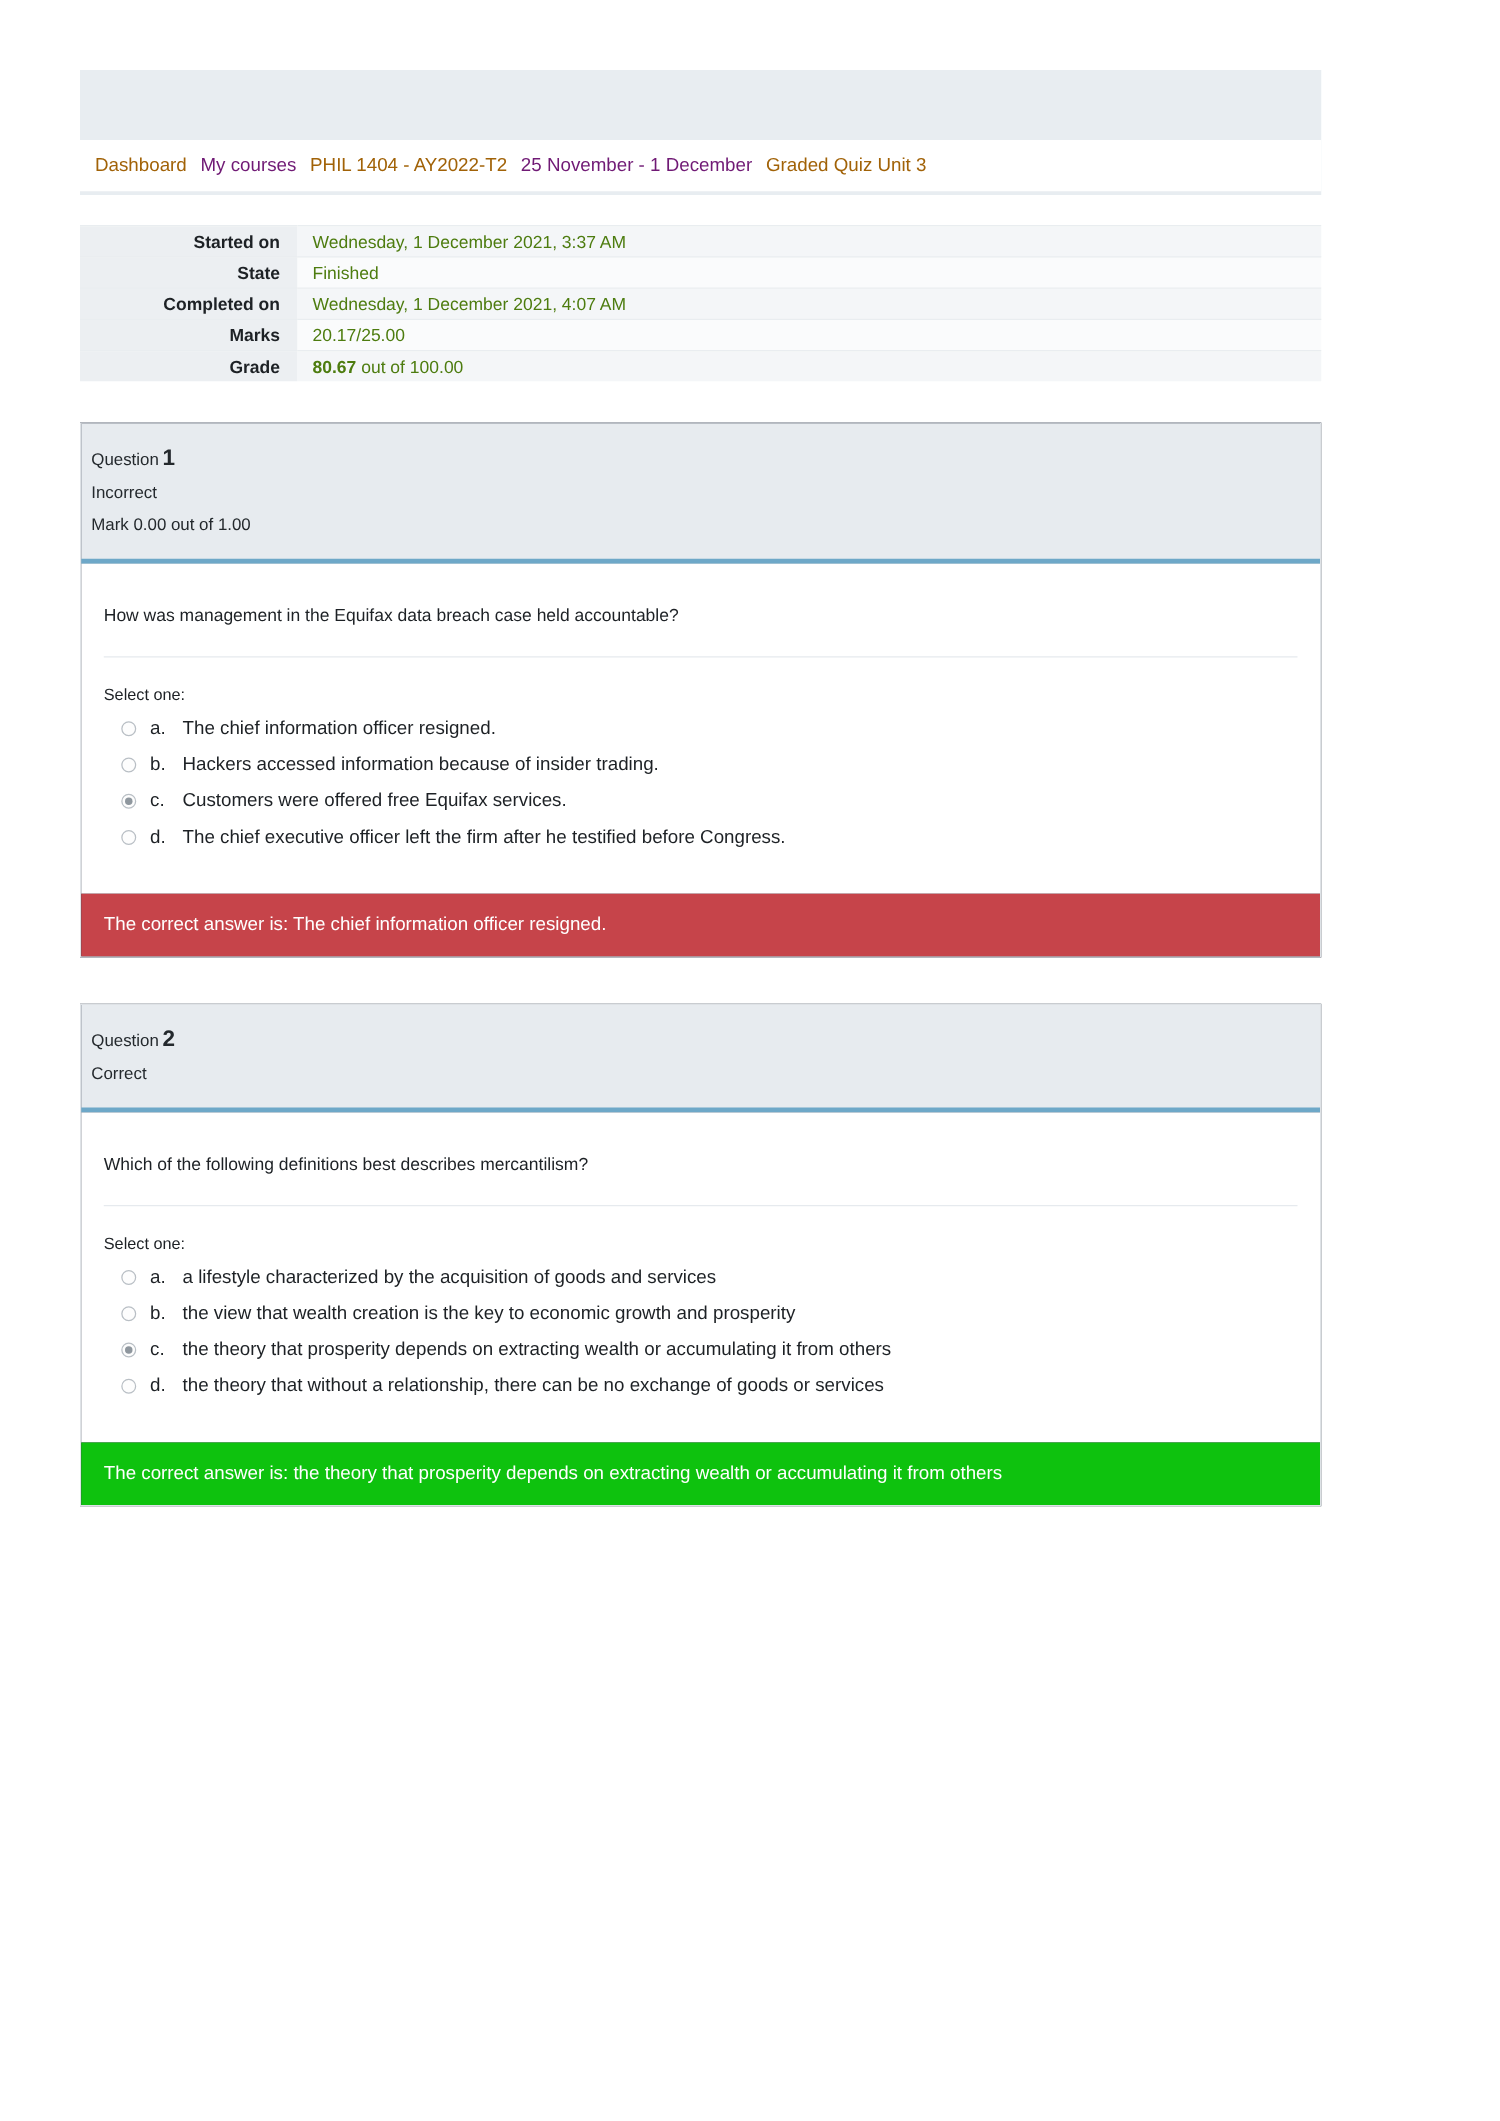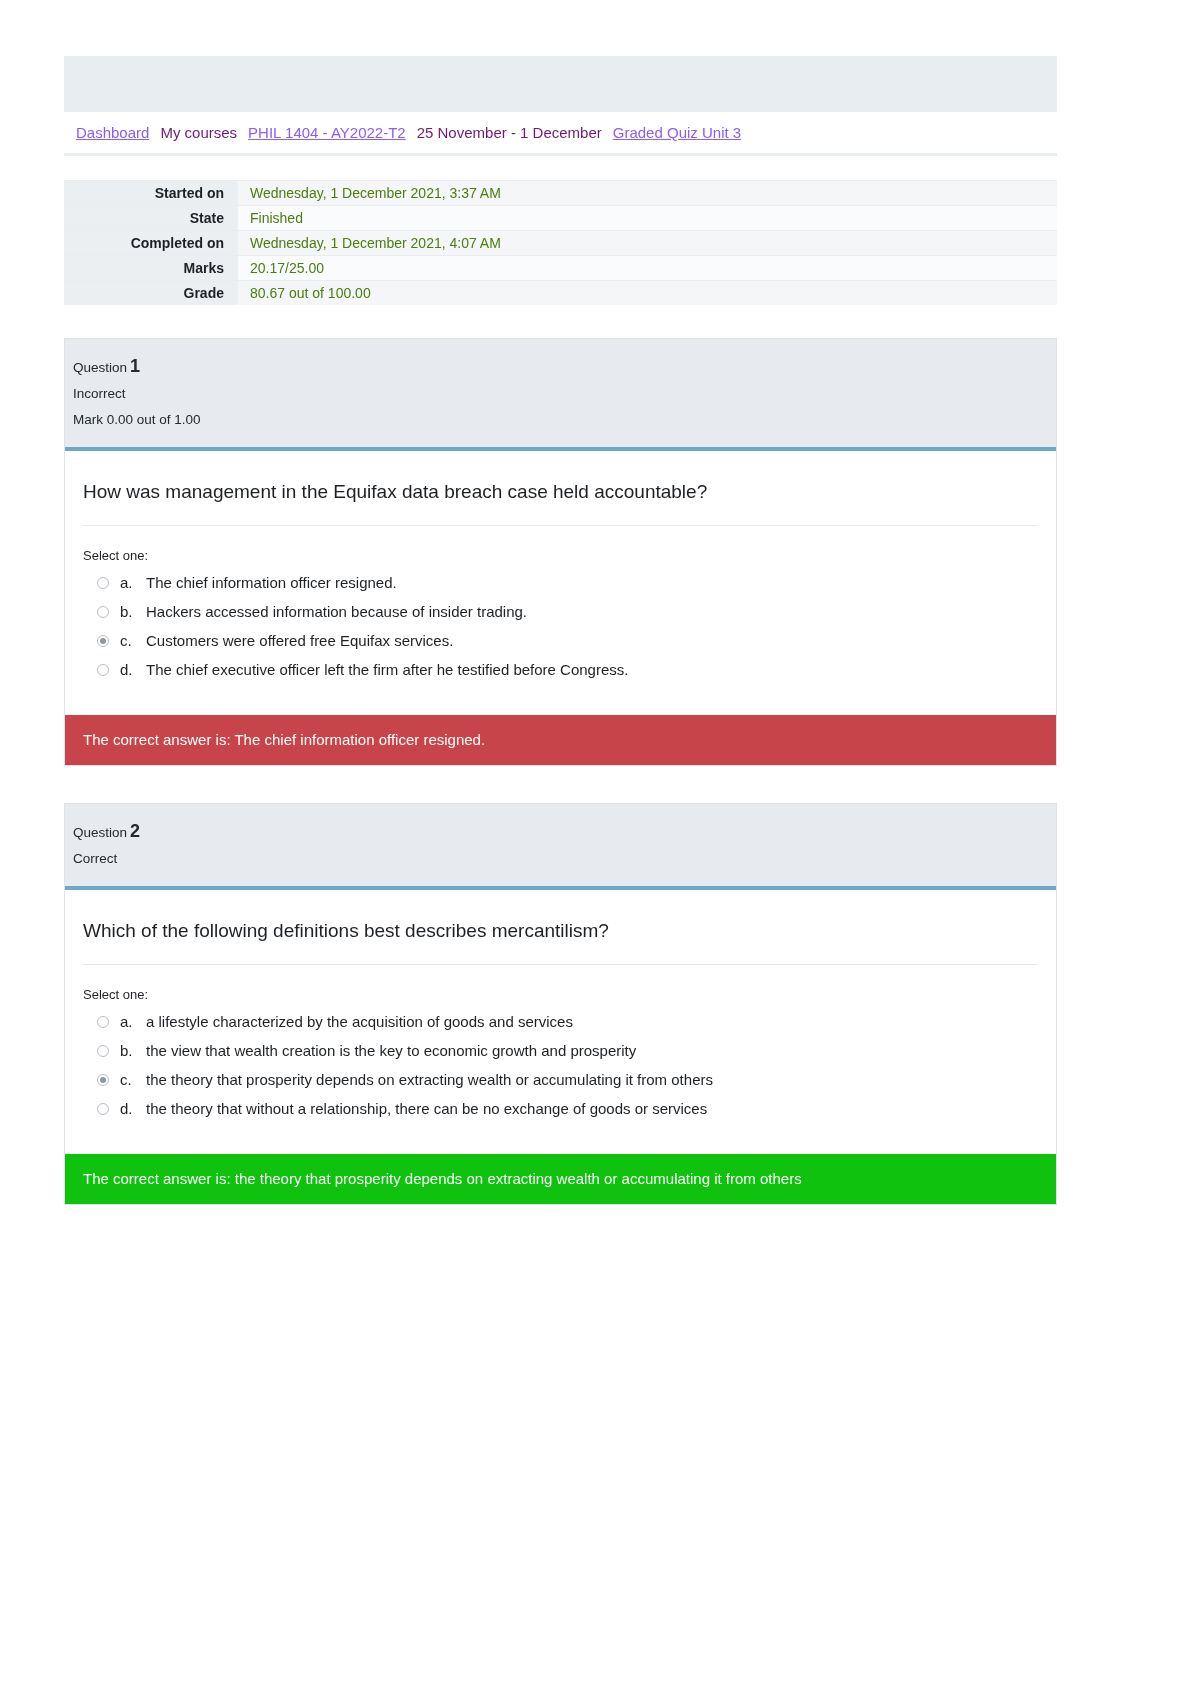--- a/index.html
+++ b/index.html
@@ -46,22 +46,21 @@
     padding-left: 12px;
     box-sizing: border-box;
   }
   .crumb {
     font-size: 15px;
     color: #701a75;
     margin-right: 11px;
     white-space: nowrap;
   }
   .crumb.link {
-    color: #8b5cf6;
-    text-decoration: underline;
+    color: #a16207;
     cursor: pointer;
   }
 
   
   .summary {
     position: absolute;
     left: 64px;
     top: 180px;
     width: 993px;
     border-collapse: collapse;
@@ -81,21 +80,21 @@
     text-align: right;
     font-weight: bold;
     color: #1d2125;
     background: #eceff2 !important;
     padding-right: 14px;
   }
   .summary td.v {
     color: #4d7c0f;
     padding-left: 12px;
   }
-  .grade-strong { font-weight: normal; margin-top: 46px; }
+  .grade-strong { font-weight: bold; margin-top: 46px; }
 
   
   .question {
     position: absolute;
     left: 64px;
     width: 993px;
     background: #0f172a;
     border: 1px solid #dee2e6;
     box-sizing: border-box;
   }
@@ -116,21 +115,21 @@
     margin-left: 3px;
   }
   .q-state { font-size: 13.5px; }
   .q-mark { font-size: 13.5px; }
 
   .q-body {
     padding: 30px 18px 0 18px;
     background: #ffffff;
   }
   .q-text {
-    font-size: 19px;
+    font-size: 14px;
     color: #1d2125;
     line-height: 22px;
     padding-bottom: 22px;
     border-bottom: 1px solid #e6eaee;
   }
   .answers { padding-top: 22px; padding-bottom: 26px; }
   .select-one {
     font-size: 13px;
     color: #1d2125;
     margin-bottom: 10px;

